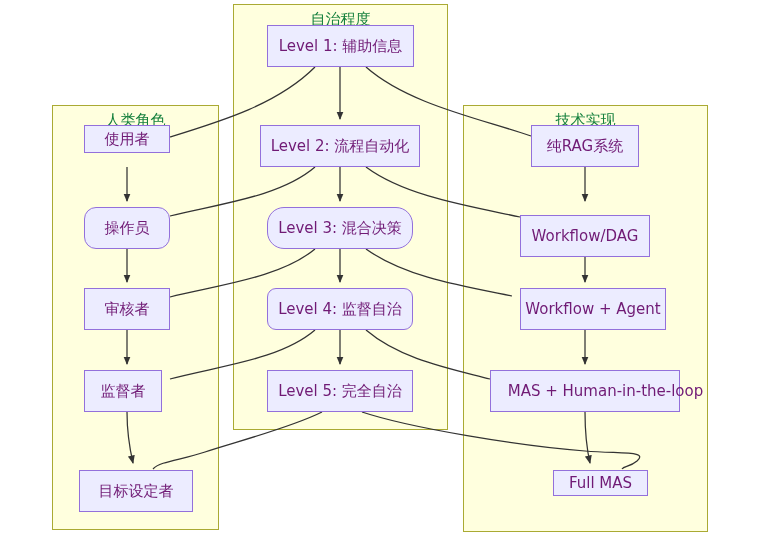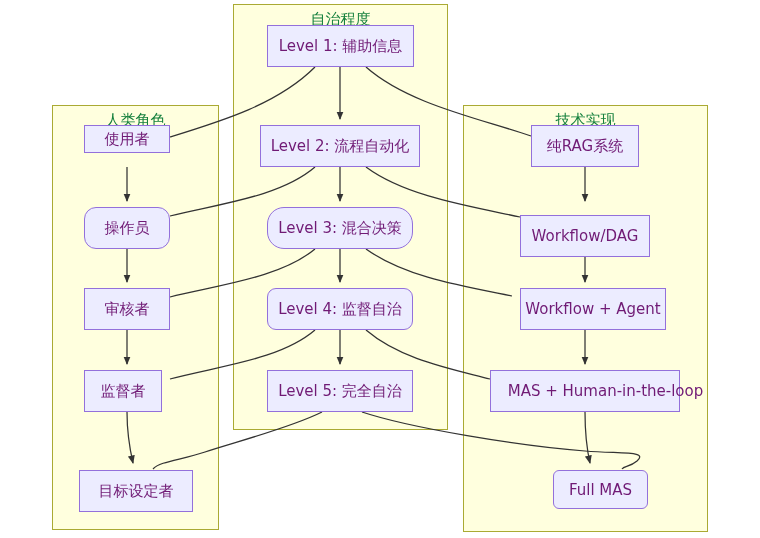--- a/index.html
+++ b/index.html
@@ -82,15 +82,15 @@
   <div class="node" style="left:84px;top:125px;width:86px;height:28px;">使用者</div>
   <div class="node" style="left:84px;top:207px;width:86px;height:42px;border-radius:12px;">操作员</div>
   <div class="node" style="left:84px;top:288px;width:86px;height:42px;">审核者</div>
   <div class="node" style="left:84px;top:370px;width:78px;height:42px;">监督者</div>
   <div class="node" style="left:79px;top:470px;width:114px;height:42px;">目标设定者</div>
 
   <div class="node" style="left:531px;top:125px;width:108px;height:42px;">纯RAG系统</div>
   <div class="node" style="left:520px;top:207px;width:130px;height:42px;margin-top:8px;">Workflow/DAG</div>
   <div class="node" style="left:512px;top:288px;width:146px;height:42px;margin-left:8px;">Workflow + Agent</div>
   <div class="node" style="left:490px;top:370px;width:190px;height:42px;padding-left:41px;">MAS + Human-in-the-loop</div>
-  <div class="node" style="left:553px;top:470px;width:95px;height:39px;border-radius:6px;">Full MAS</div>
+  <div class="node" style="left:553px;top:470px;width:95px;height:26px;">Full MAS</div>
 
 </div>
 
 </body></html>

